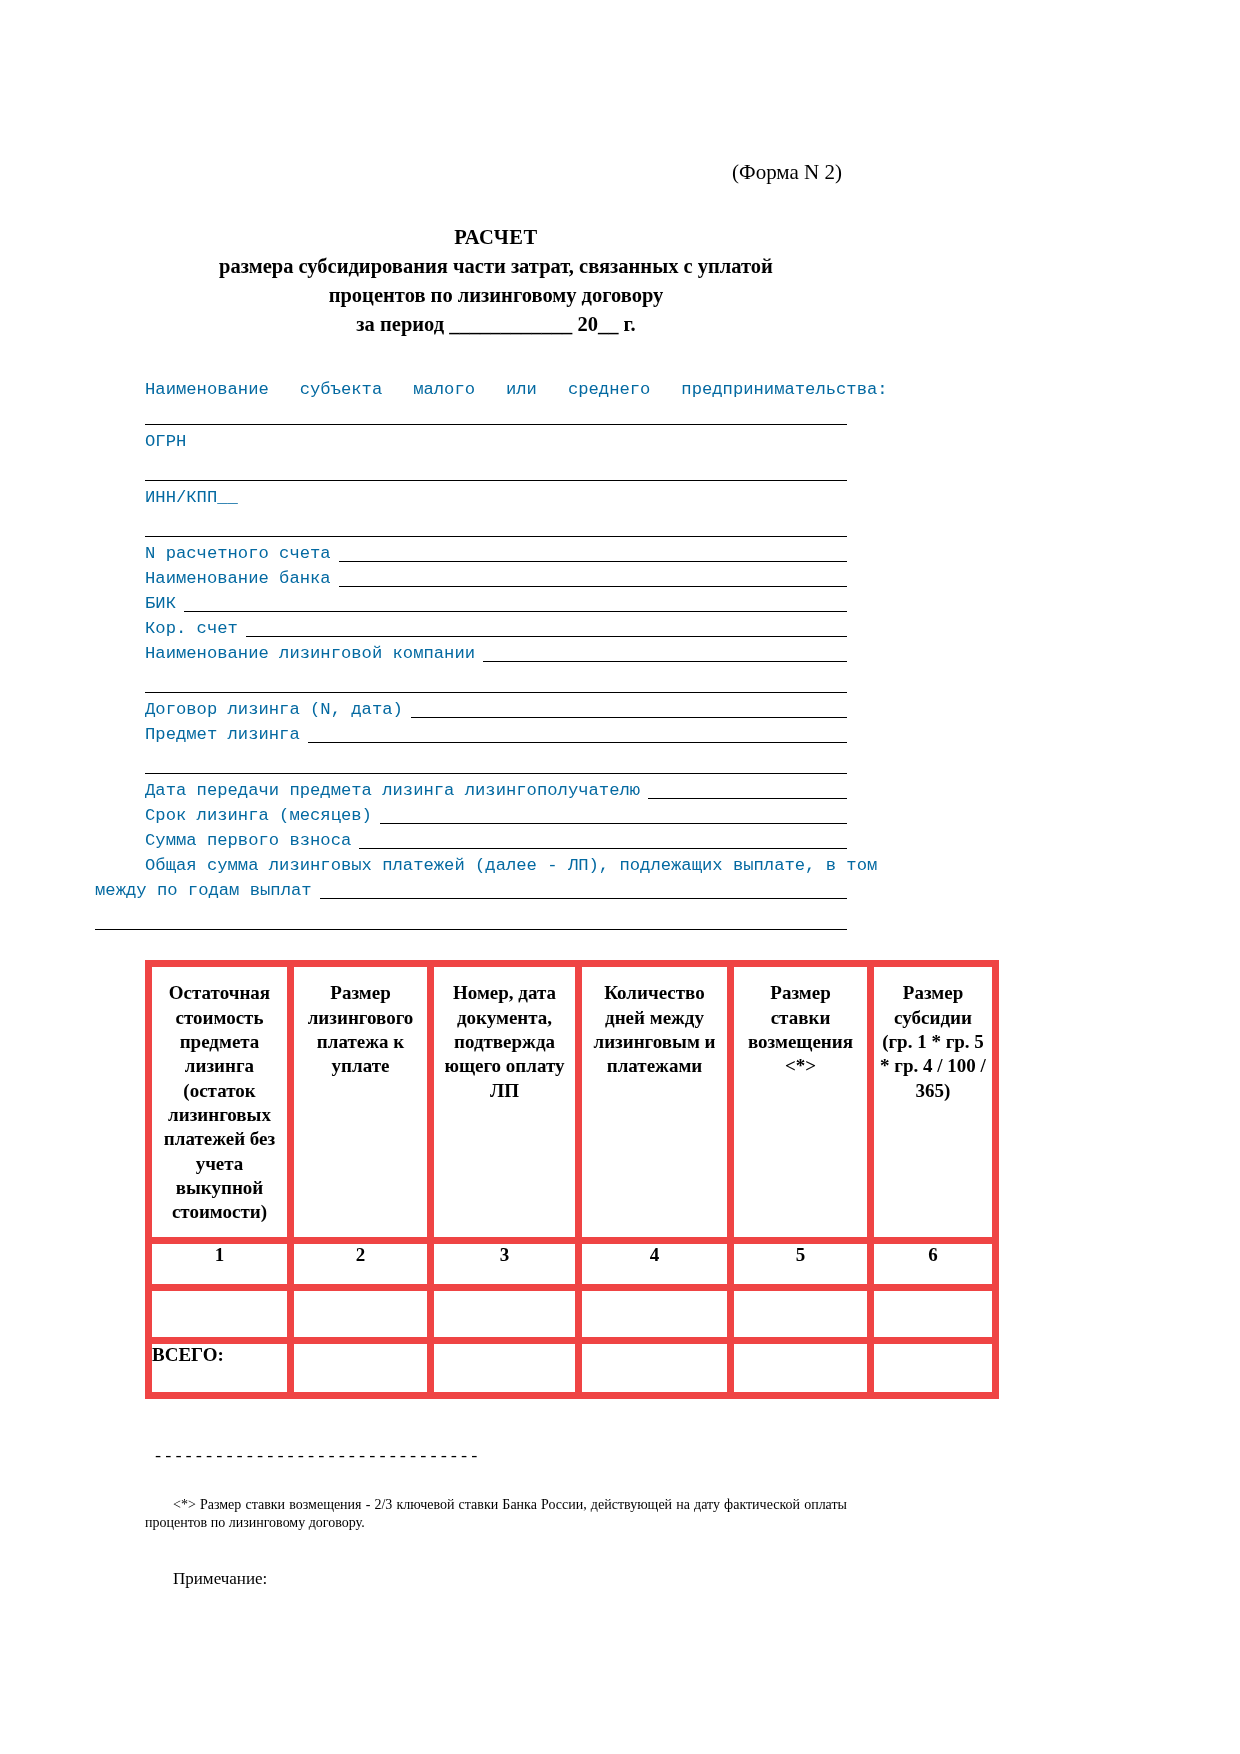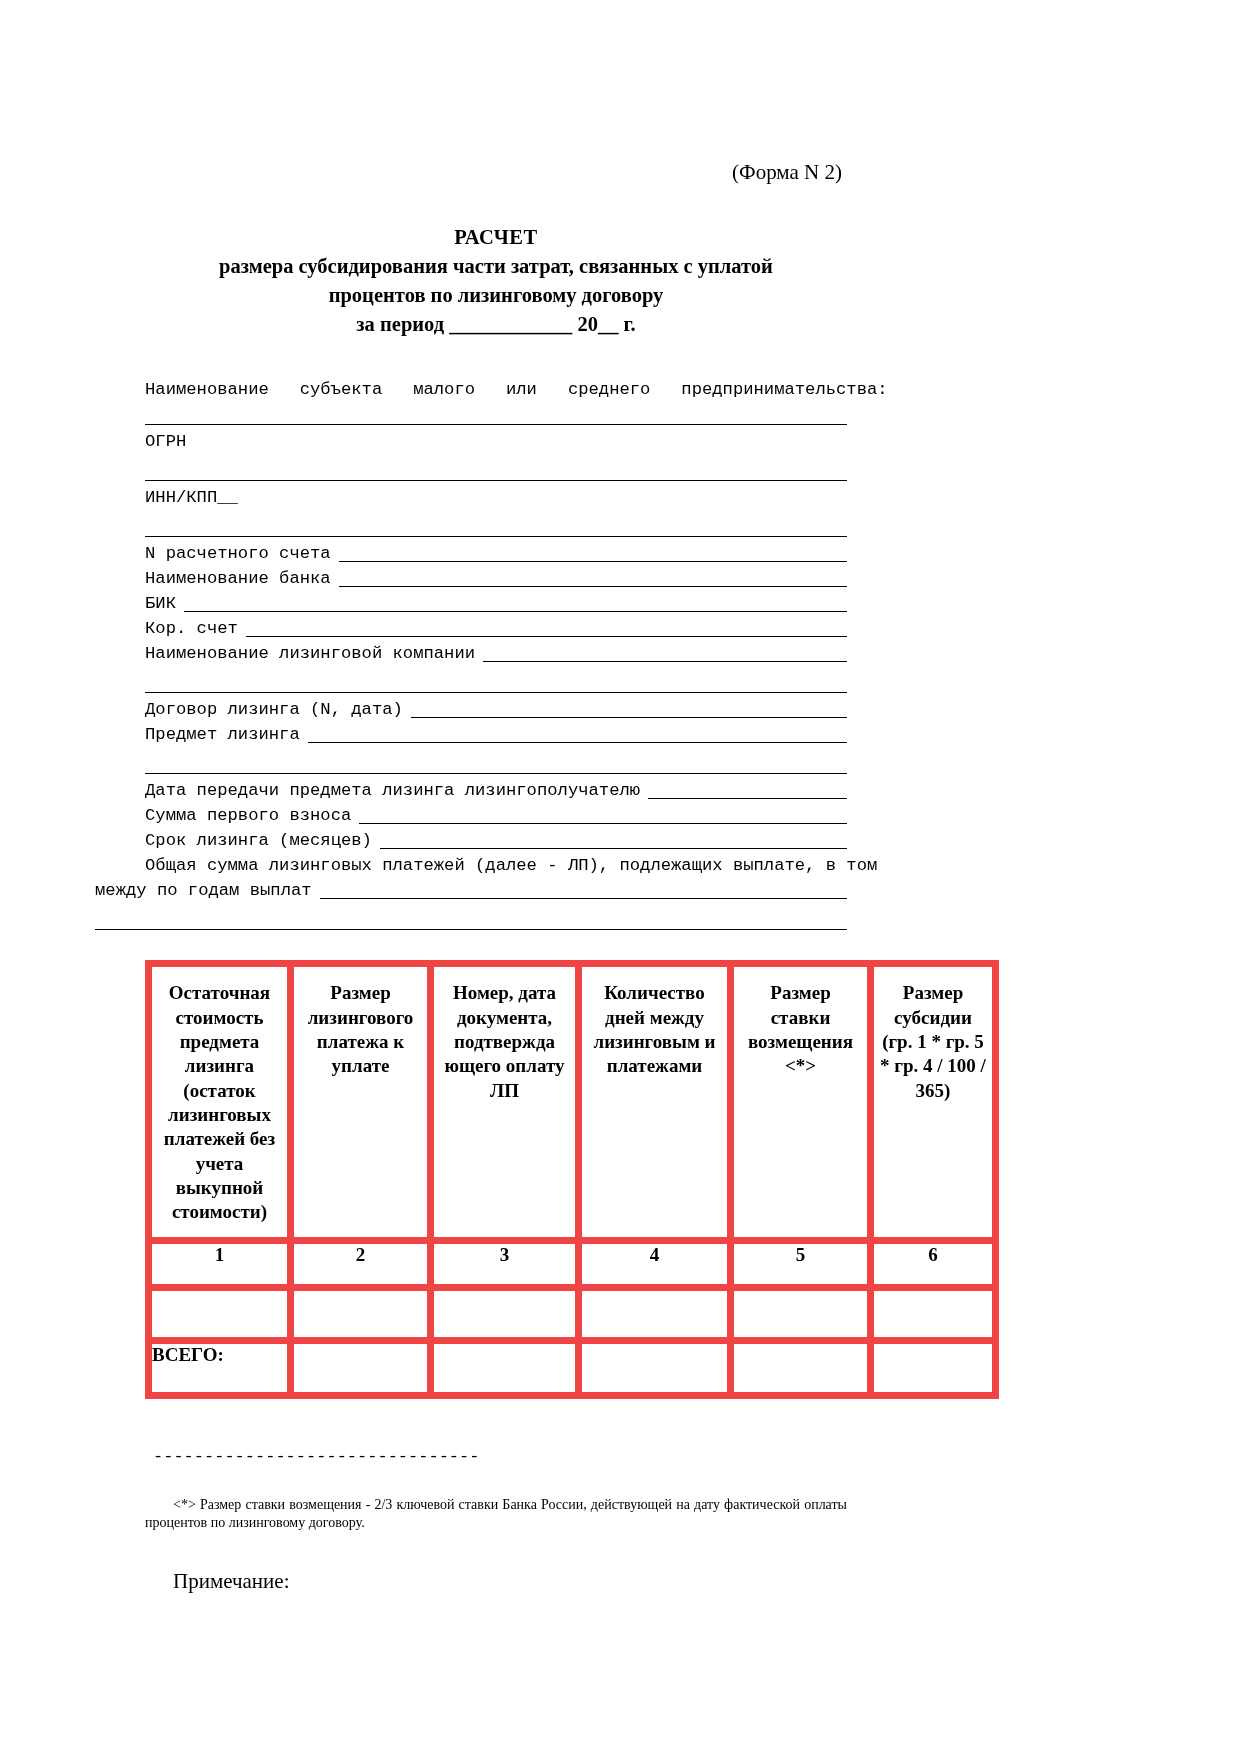--- a/index.html
+++ b/index.html
@@ -41,21 +41,21 @@
     line-height: 1.42;
     margin-bottom: 34px;
   }
   .title-main { font-size: 20.5px; letter-spacing: .5px; }
 
   
   .formfields {
     font-family: "Liberation Mono", "DejaVu Sans Mono", monospace;
     font-size: 17.2px;
     line-height: 1.0;
-    color: #000000;
+    color: #0369a1;
   }
   .frow {
     display: flex;
     align-items: flex-end;
     white-space: pre;
     height: 25px;
   }
   .frow .lbl { flex: 0 0 auto; }
   .frow .fill {
     flex: 1 1 auto;
@@ -124,21 +124,21 @@
   .footnote {
     font-family: "Liberation Serif", serif;
     font-size: 14px;
     line-height: 1.35;
     margin-top: 30px;
     text-align: justify;
     text-indent: 28px;
   }
   .note {
     font-family: "Liberation Serif", serif;
-    font-size: 21px;
+    font-size: 17px;
     margin-top: 36px;
     text-indent: 28px;
   }
 </style>
 </head>
 <body>
 
 <div class="page">
 
   <div class="form-no">(Форма N 2)</div>
@@ -202,25 +202,25 @@
       <span class="fill sp"></span>
     </div>
     <div class="gap14"></div>
     <div class="fullrule"></div>
 
     <div class="frow">
       <span class="lbl">Дата передачи предмета лизинга лизингополучателю</span>
       <span class="fill sp"></span>
     </div>
     <div class="frow">
+      <span class="lbl">Срок лизинга (месяцев)</span>
+      <span class="fill sp"></span>
+    </div>
+    <div class="frow">
       <span class="lbl">Сумма первого взноса</span>
-      <span class="fill sp"></span>
-    </div>
-    <div class="frow">
-      <span class="lbl">Срок лизинга (месяцев)</span>
       <span class="fill sp"></span>
     </div>
 
     <div class="frow">
       <span class="lbl">Общая сумма лизинговых платежей (далее - ЛП), подлежащих выплате, в том</span>
     </div>
     <div class="frow" style="margin-left:-50px;">
       <span class="lbl">между по годам выплат</span>
       <span class="fill sp"></span>
     </div>

